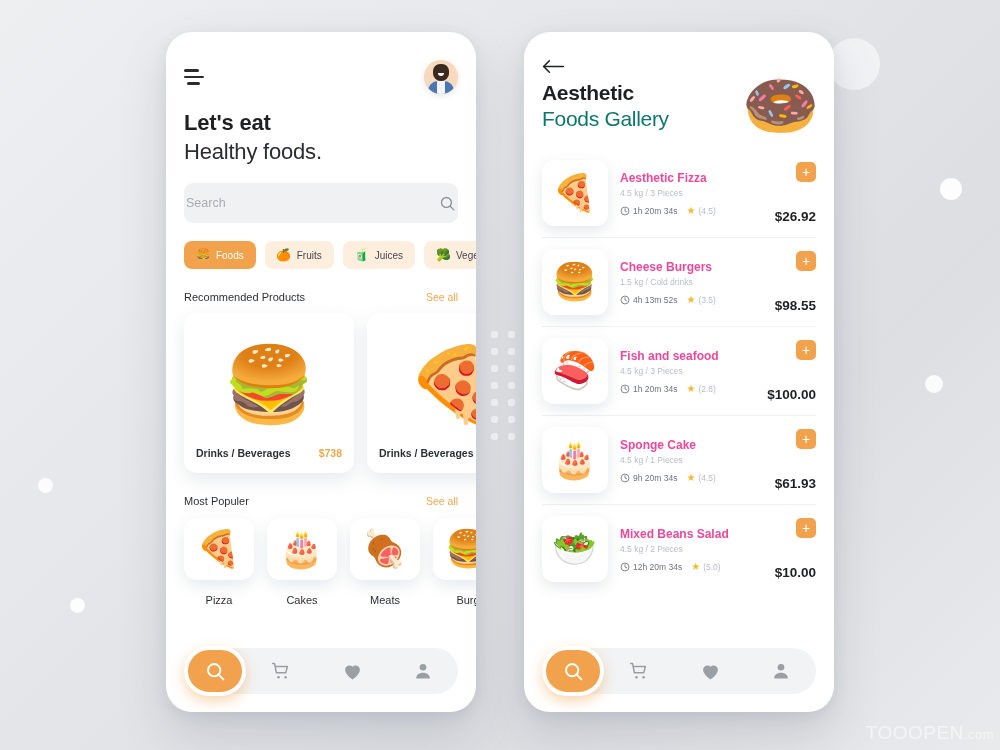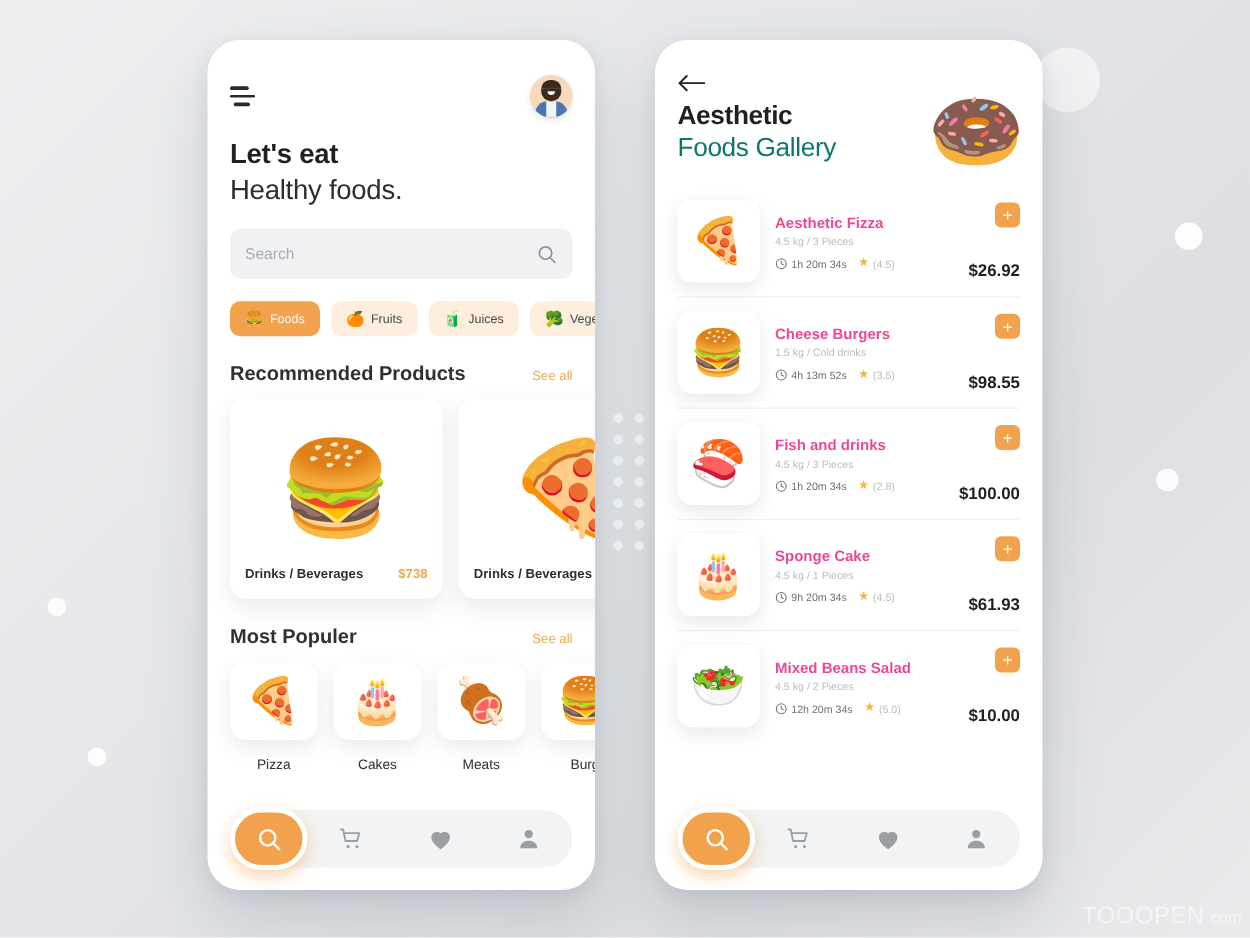--- a/index.html
+++ b/index.html
@@ -79,39 +79,39 @@
     border-radius: 10px 10px 0 0; background: #4a76b8; }
   .avatar .shirt { position: absolute; left: 13px; top: 21px; width: 8px; height: 14px;
     background: #f2f4f7; }
 
   .headline { margin-top: 16px; }
   .headline .l1 { font-size: 22px; font-weight: bold; color: #1e2022; letter-spacing: -.2px; }
   .headline .l2 { font-size: 22px; font-weight: normal; color: #2b2d30; margin-top: 3px; letter-spacing: -.2px; }
 
   .searchbar {
     margin-top: 18px; height: 40px; background: #f0f1f3; border-radius: 9px;
-    display: flex; align-items: center; justify-content: space-between; padding: 0 12px;
+    display: flex; align-items: center; justify-content: space-between; padding: 0 2px;
   }
   .searchbar .ph { font-size: 12.5px; color: #a8acb3; }
 
   .chips { margin-top: 18px; display: flex; gap: 9px; }
   .chip {
     height: 28px; border-radius: 8px; background: #fdeedd;
     display: flex; align-items: center; gap: 5px; padding: 0 12px;
     font-size: 10px; color: #45484d; white-space: nowrap; flex: 0 0 auto;
   }
   .chip.active { background: #f5a council; }
   .chip.active { background: #f3a košice; }
   .chip.active { background: #f2a24c; color: #ffffff; }
   .chip .emo { font-size: 12px; line-height: 1; }
 
   .sec-head {
     margin-top: 22px; display: flex; align-items: baseline; justify-content: space-between;
   }
-  .sec-head .t { font-size: 16px; font-weight: bold; color: #2d3034; }
+  .sec-head .t { font-size: 11px; font-weight: normal; color: #2d3034; }
   .sec-head .a { font-size: 10.5px; color: #eda94f; }
 
   .rec-row { margin-top: 10px; display: flex; gap: 13px; }
   .rec-card {
     flex: 0 0 auto; width: 170px; height: 160px; background: #fff;
     border-radius: 13px; box-shadow: 0 7px 18px rgba(80,90,105,.13);
     display: flex; flex-direction: column; align-items: center;
     padding: 10px 12px 0 12px;
   }
   .rec-card .pic { flex: 1; display: flex; align-items: center; justify-content: center; font-size: 74px; line-height: 1; }
@@ -399,21 +399,21 @@
         </div>
         <div class="right">
           <div class="plus-btn">+</div>
           <div class="price">$98.55</div>
         </div>
       </div>
 
       <div class="row">
         <div class="thumb">🍣</div>
         <div class="info">
-          <div class="title">Fish and drinks</div>
+          <div class="title">Fish and seafood</div>
           <div class="sub">4.5 kg / 3 Pieces</div>
           <div class="stats">
             <span class="stat">
               <svg width="10" height="10" viewBox="0 0 24 24" fill="none" stroke="#6d7177" stroke-width="2">
                   <circle cx="12" cy="12" r="9.5"></circle>
                   <polyline points="12,6.5 12,12 16,14" stroke-linecap="round"></polyline>
                 </svg>
               <span>1h 20m 34s</span>
             </span>
             <span class="stat rate">

